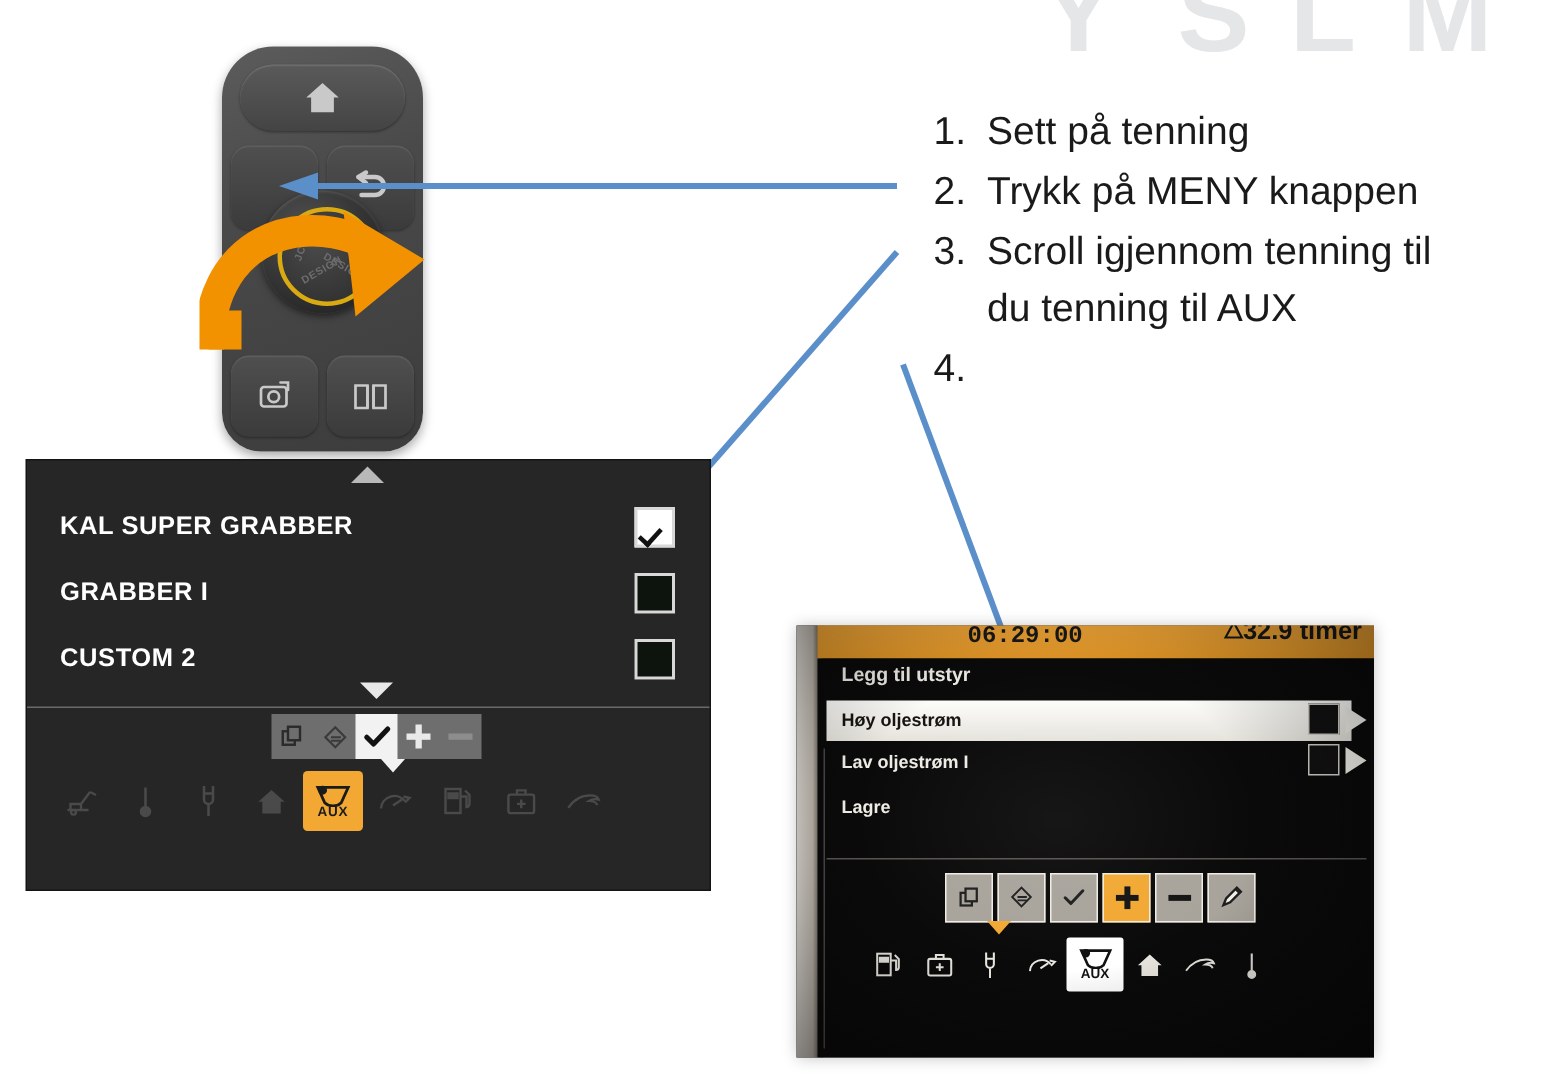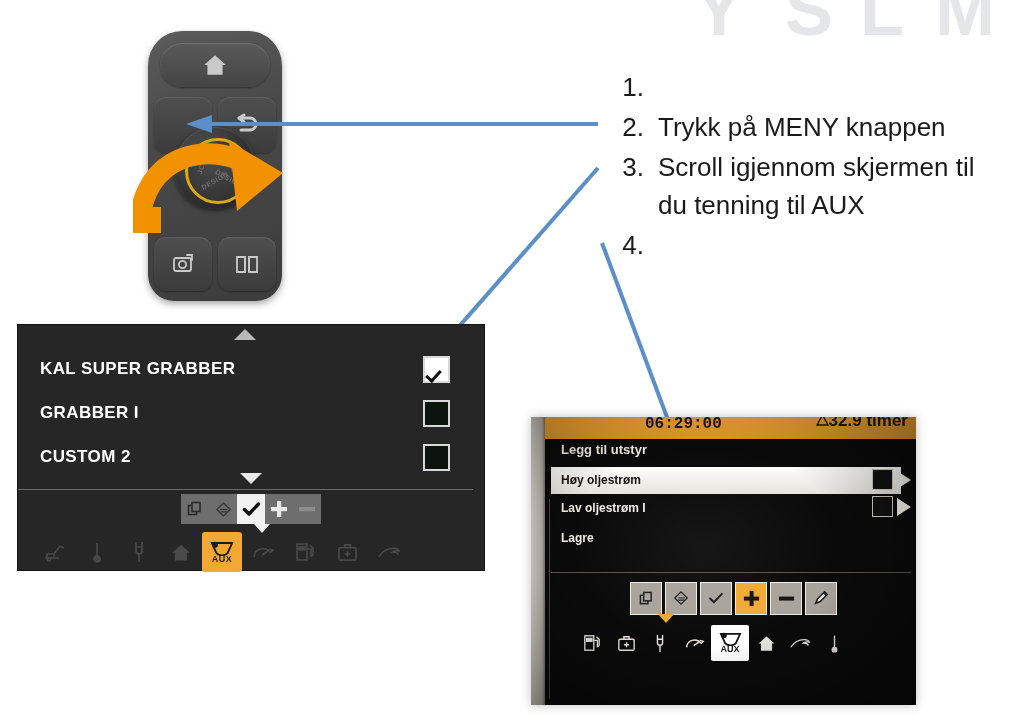--- a/index.html
+++ b/index.html
@@ -72,22 +72,22 @@
   #steps{left:604px;top:68px;width:420px;}
   .step{display:flex;margin-bottom:2px;}
   .step .num{
     width:40px;text-align:right;padding-right:14px;flex:none;
     font-size:26px;color:#1a1a1a;line-height:38px;
   }
   .step .txt{font-size:26px;color:#1a1a1a;line-height:38px;}
   .step .txt .l2{display:block;}
 
   
-  #panel{left:18px;top:325px;width:455px;height:245px;background:#262626;
-         box-shadow:0 0 0 1px #141414;padding-left:11px;}
+  #panel{left:18px;top:307px;width:455px;height:286px;background:#262626;
+         box-shadow:0 0 0 1px #141414;}
   .tri{width:0;height:0;border-left:11px solid transparent;border-right:11px solid transparent;}
   .tri-up{border-bottom:11px solid #b9b9b9;}
   .tri-dn{border-top:11px solid #e9e9e9;}
   #panel .scroll-up{left:216px;top:4px;}
   .plist{position:absolute;left:0;top:22px;width:455px;}
   .prow{height:44px;display:flex;align-items:center;padding:0 0 0 22px;}
   .prow .lbl{
     color:#ffffff;font-size:17px;font-weight:700;letter-spacing:.4px;flex:1;
     font-family:"Liberation Sans", sans-serif;
   }
@@ -232,29 +232,30 @@
 
 <svg class="abs" id="rotate-arrow" viewBox="0 0 170 105">
   <path d="M6 96 C 6 26, 60 6, 104 22 L104 22" fill="none" stroke="#F39200" stroke-width="21" stroke-linecap="butt"></path>
   <path d="M96 4 L150 36 L104 74 Z" fill="#F39200"></path>
   <path d="M6 96 L28 96 L28 70 L6 70 Z" fill="#F39200"></path>
 </svg>
 
 <div class="abs" id="steps">
   <div class="step">
     <div class="num">1.</div>
+    <div class="txt">Sett på tenning</div>
   </div>
   <div class="step">
     <div class="num">2.</div>
     <div class="txt">Trykk på MENY knappen</div>
   </div>
   <div class="step">
     <div class="num">3.</div>
     <div class="txt">
-      <span>Scroll igjennom skjermen til</span>
+      <span>Scroll igjennom tenning til</span>
       <span class="l2">du tenning til AUX</span>
     </div>
   </div>
   <div class="step">
     <div class="num">4.</div>
     <div class="txt">
     </div>
   </div>
 </div>
 

